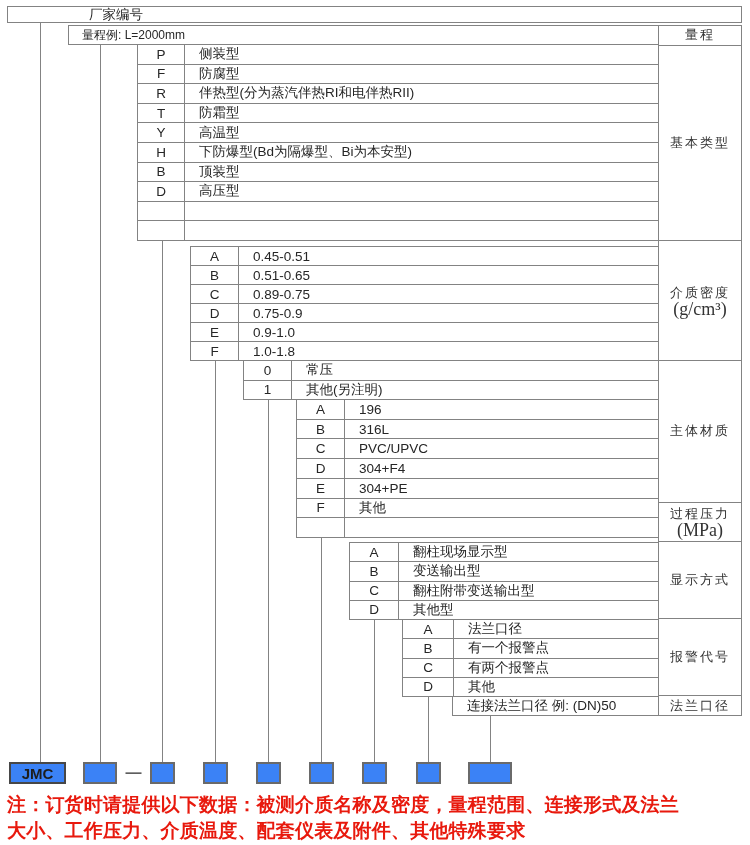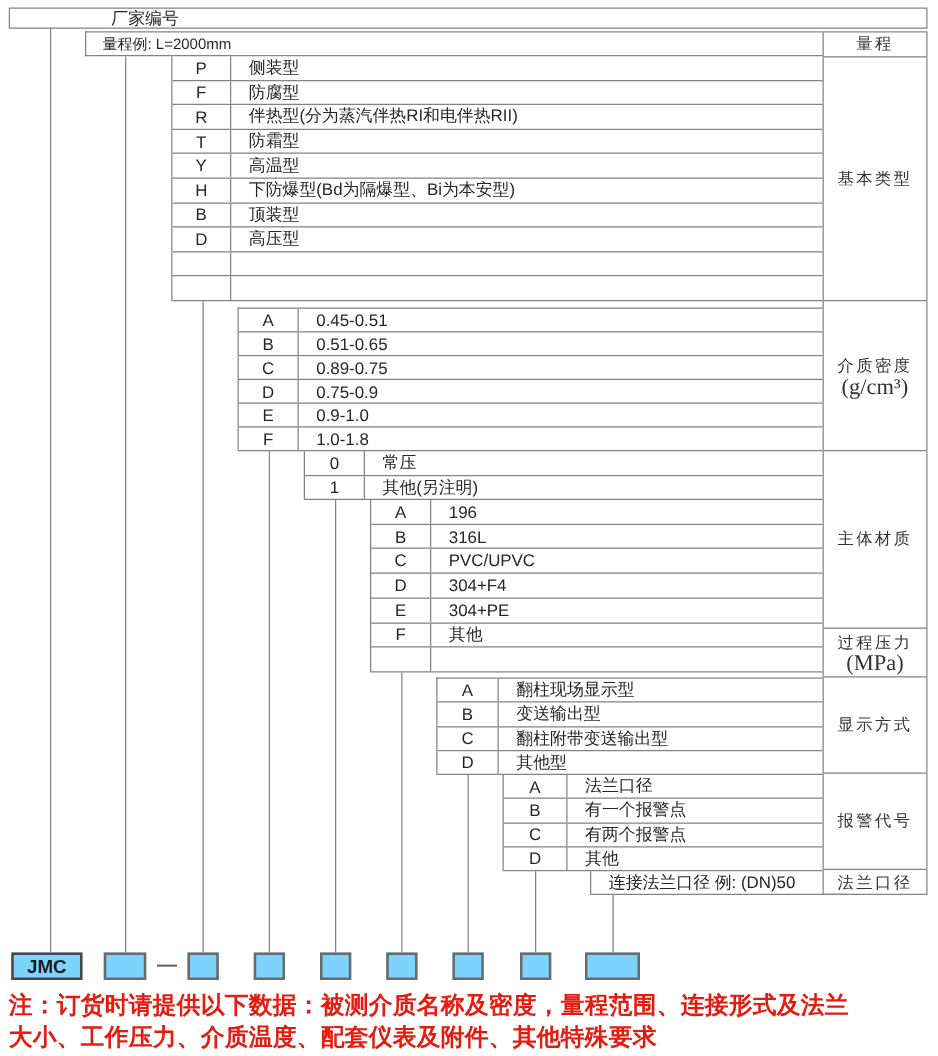--- a/index.html
+++ b/index.html
@@ -14,21 +14,21 @@
     box-sizing:border-box;display:flex;align-items:center;padding-left:13px;font-size:12px;}
   
   .sec{position:absolute;box-sizing:border-box;border-left:1px solid #838383;display:flex;flex-direction:column;}
   .sec.topline{border-top:1px solid #838383;}
   #sec-basic   {left:137px;top:45px; width:521px;height:196px;}
   #sec-density {left:190px;top:246px;width:468px;height:115px;}
   #sec-pressure{left:243px;top:361px;width:415px;height:39px;}
   #sec-material{left:296px;top:400px;width:362px;height:138px;}
   #sec-display {left:349px;top:542px;width:309px;height:78px;}
   #sec-alarm   {left:402px;top:620px;width:256px;height:77px;}
-  #sec-flange  {left:472px;top:697px;width:206px;height:19px;}
+  #sec-flange  {left:452px;top:697px;width:206px;height:19px;}
   .sec .row{flex:1;display:flex;border-bottom:1px solid #838383;box-sizing:border-box;min-height:0;}
   .sec .code{flex:none;width:46px;border-right:1px solid #838383;display:flex;align-items:center;
     justify-content:center;font-size:13.5px;}
   #sec-density .code,#sec-pressure .code,#sec-material .code{width:47px;}
   #sec-display .code{width:48px;}
   #sec-alarm .code{width:50px;}
   .sec .desc{flex:1;display:flex;align-items:center;padding-left:14px;font-size:13.5px;white-space:nowrap;overflow:hidden;}
   
   #labels{position:absolute;left:658px;top:25px;width:84px;height:691px;border:1px solid #838383;
     box-sizing:border-box;display:flex;flex-direction:column;}
@@ -42,21 +42,21 @@
   #c1{left:40px; top:23px; height:739px;}
   #c2{left:100px;top:45px; height:717px;}
   #c3{left:162px;top:241px;height:521px;}
   #c4{left:215px;top:361px;height:401px;}
   #c5{left:268px;top:400px;height:362px;}
   #c6{left:321px;top:538px;height:224px;}
   #c7{left:374px;top:620px;height:142px;}
   #c8{left:428px;top:697px;height:65px;}
   #c9{left:490px;top:716px;height:46px;}
   
-  .mbox{position:absolute;top:762px;height:22px;border:2px solid #6a6a6a;background:#7dd3fc;box-sizing:border-box;}
+  .mbox{position:absolute;top:762px;height:22px;border:2px solid #6a6a6a;background:#3b82f6;box-sizing:border-box;}
   #jmc-box{left:9px;width:57px;border-color:#474747;display:flex;align-items:center;justify-content:center;
     font-weight:bold;font-size:15px;color:#1d1d1d;}
   #b2{left:83px;width:34px;}
   #b3{left:150px;width:25px;}
   #b4{left:203px;width:25px;}
   #b5{left:256px;width:25px;}
   #b6{left:309px;width:25px;}
   #b7{left:362px;width:25px;}
   #b8{left:416px;width:25px;}
   #b9{left:468px;width:44px;}

